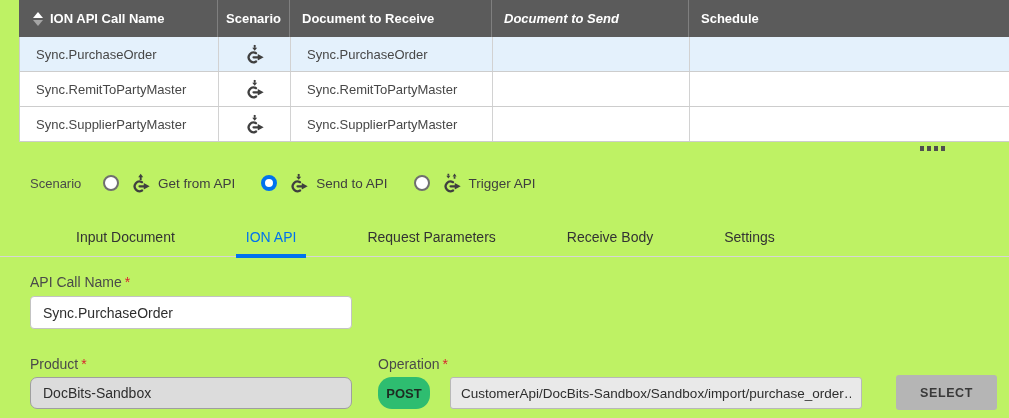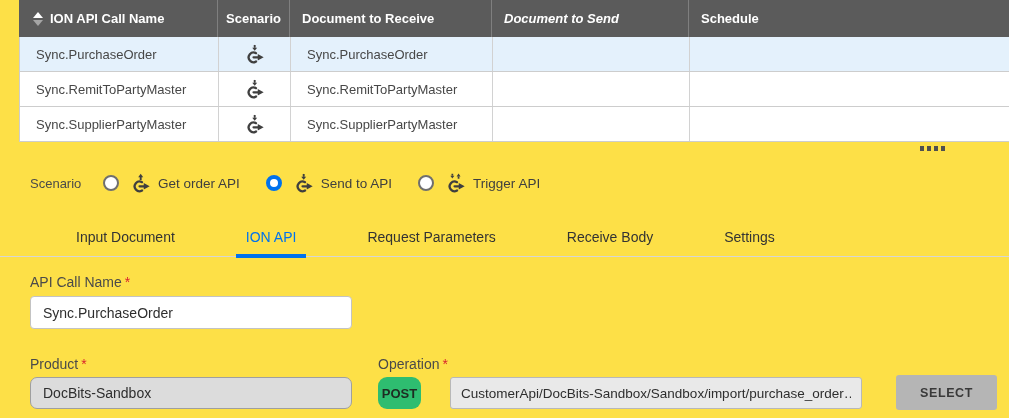--- a/index.html
+++ b/index.html
@@ -1,18 +1,18 @@
 <!DOCTYPE html>
 <html><head>
 <meta charset="utf-8">
 <style>
   * { margin:0; padding:0; box-sizing:border-box; }
   html,body { background:#fff; }
   .screen {
-    position:relative; width:1009px; height:418px; background:#fde047;
+    position:relative; width:1009px; height:418px; background:#bef264;
     font-family:"Liberation Sans", sans-serif; overflow:hidden; color:#454545;
   }
 
   
   .grid { position:absolute; left:19px; top:0; width:990px; }
   .grid-header { display:flex; height:37px; background:#5b5b5b; }
   .th {
     display:flex; align-items:center; padding:0 12px;
     color:#fff; font-size:13px; font-weight:bold;
     border-right:1px solid #7f7f7f;
@@ -73,22 +73,22 @@
   .req { color:#d9232e; margin-left:3px; }
 
   .text-input {
     position:absolute; height:33px; border:1px solid #c3c3c3; border-radius:4px;
     background:#fff; font-family:"Liberation Sans", sans-serif;
     font-size:14px; color:#2e2e2e; padding:0 12px; outline:none;
   }
   #api-call-name-input { left:30px; top:296px; width:322px; }
   #product-input { left:30px; top:377px; width:322px; height:32px; background:#dcdcdc; border-color:#9f9f9f; border-radius:7px; }
   .method-badge {
-    position:absolute; left:378px; top:377px; width:43px; height:32px;
-    background:#2ebd70; border-radius:9px; display:flex; align-items:center; justify-content:center;
+    position:absolute; left:378px; top:377px; width:52px; height:32px;
+    background:#2ebd70; border-radius:14px; display:flex; align-items:center; justify-content:center;
     font-size:13px; font-weight:bold; color:#1e2b22;
   }
   #endpoint-input {
     position:absolute; left:450px; top:377px; width:412px; height:32px;
     background:#e9e9e9; border:1px solid #b8b8b8; border-radius:3px;
     font-family:"Liberation Sans", sans-serif; font-size:13.5px; color:#2e2e2e;
     padding:0 10px; outline:none; white-space:nowrap; overflow:hidden;
   }
   .select-button {
     position:absolute; left:896px; top:375px; width:101px; height:35px;
@@ -194,21 +194,21 @@
     <span class="radio-option">
       <span class="radio"></span>
       <span class="api-icon">
         <svg viewBox="0 0 24 22">
             <use href="#ico-base"></use>
             <use href="#ico-head"></use>
           <path d="M12.2 7.4 V4" stroke="#3f3f3f" stroke-width="2" fill="none"></path>
           <path d="M9.6 4.4 h5.2 l-2.6 -3.6 z" fill="#3f3f3f"></path>
         </svg>
       </span>
-      <span class="radio-text">Get order API</span>
+      <span class="radio-text">Get from API</span>
     </span>
 
     <span class="radio-option">
       <span class="radio checked"></span>
       <span class="api-icon">
         <svg viewBox="0 0 24 22">
             <use href="#ico-base"></use>
             <use href="#ico-head"></use>
           <path d="M12.2 1 V4" stroke="#3f3f3f" stroke-width="2" fill="none"></path>
           <path d="M9.6 3.8 h5.2 l-2.6 3.4 z" fill="#3f3f3f"></path>

